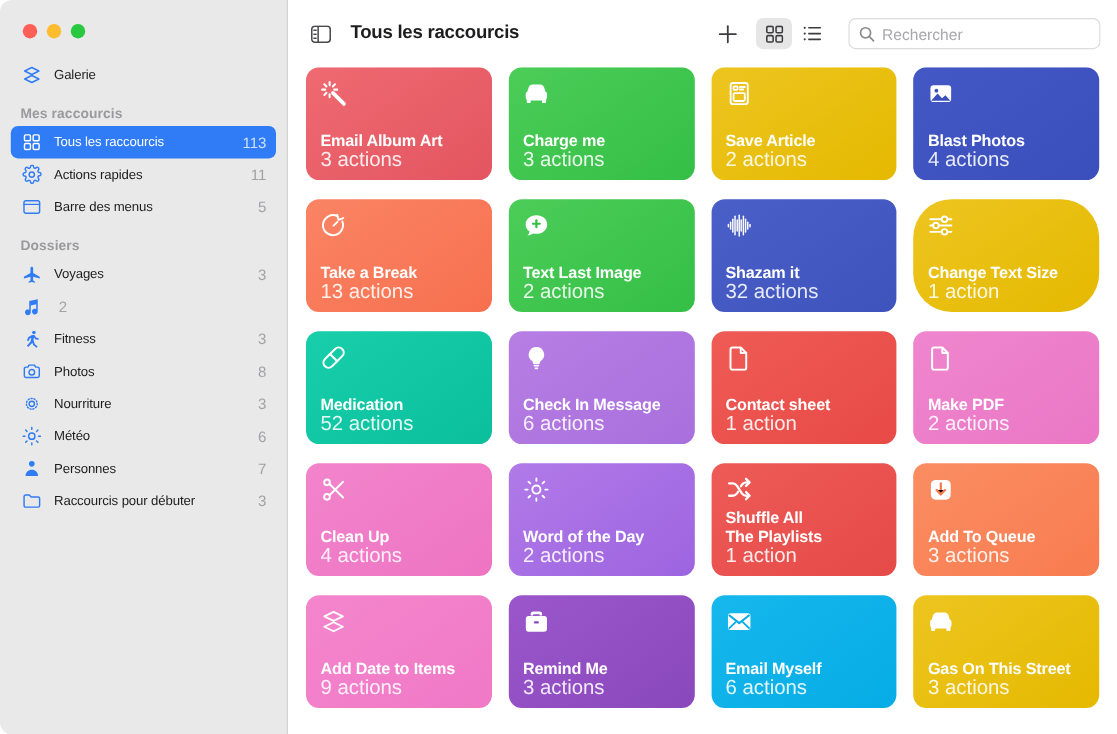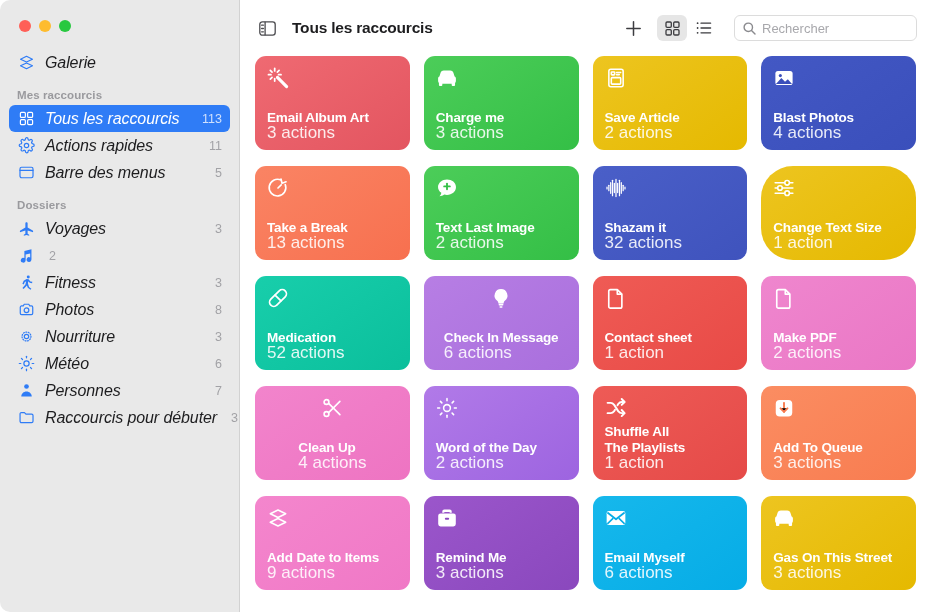--- a/index.html
+++ b/index.html
@@ -52,26 +52,25 @@
   }
   .side-row.selected { background: #2f7cf6; }
   .side-row .ico {
     width: 18px; height: 18px;
     display: flex; align-items: center; justify-content: center;
     color: #2f7cf6;
     flex-shrink: 0;
   }
   .side-row.selected .ico { color: #ffffff; }
   .side-row .lbl {
-    font-size: 16px;
+    font-size: 11px;
     color: #1d1d1f;
     flex: 1;
     white-space: nowrap;
     letter-spacing: -0.1px;
-    font-style: italic;
   }
   .side-row.selected .lbl { color: #ffffff; }
   .side-row .cnt {
     font-size: 12.5px;
     color: #a2a2a6;
     padding-left: 4px;
   }
   .side-row.selected .cnt { color: #cfe0fd; }
 
   .side-header {
@@ -131,21 +130,21 @@
   .seg-btn {
     width: 30px; height: 26px;
     display: flex; align-items: center; justify-content: center;
     border-radius: 6px;
     color: #3c3c40;
     cursor: default;
   }
   .seg-btn.active { background: #e6e6e6; }
   .search {
     margin-left: 15px;
-    width: 183px;
+    width: 210px;
     height: 26px;
     border: 1px solid #dcdcdc;
     border-radius: 6px;
     background: #ffffff;
     display: flex;
     align-items: center;
     padding: 0 8px;
     gap: 6px;
     flex-shrink: 0;
   }
@@ -528,21 +527,21 @@
               <svg width="22" height="22" viewBox="0 0 24 24" fill="none" stroke="#ffffff" stroke-width="1.9">
         <rect x="0.9" y="7.4" width="22.2" height="9.2" rx="4.6" transform="rotate(-45 12 12)"></rect>
         <line x1="8.2" y1="8.2" x2="15.8" y2="15.8"></line>
       </svg>
             </div>
       <div class="ctexts">
         <div class="ctitle">Medication</div>
         <div class="csub">52 actions</div>
       </div>
     </div>
-          <div class="card" style="background:linear-gradient(145deg, #b77ee4 0%, #a96fdd 100%);align-items:center;">
+          <div class="card" style="background:linear-gradient(145deg, #b77ee4 0%, #a96fdd 100%);">
       <div class="cicon">
               <svg width="22" height="22" viewBox="0 0 24 24">
                 <path d="M12 2.3a7 7 0 0 0-4.2 12.6c.7.5 1.1 1.2 1.2 2l.1 1h5.8l.1-1c.1-.8.5-1.5 1.2-2A7 7 0 0 0 12 2.3Z" fill="#ffffff"></path>
                 <rect x="9.4" y="18.4" width="5.2" height="1.7" rx="0.85" fill="#ffffff"></rect>
                 <rect x="10.3" y="21" width="3.4" height="1.5" rx="0.75" fill="#ffffff"></rect>
               </svg>
             </div>
       <div class="ctexts">
         <div class="ctitle">Check In Message</div>
         <div class="csub">6 actions</div>
@@ -565,21 +564,21 @@
               <svg width="22" height="22" viewBox="0 0 24 24" fill="none" stroke="#ffffff" stroke-width="1.8" stroke-linejoin="round">
         <path d="M6 2.8h7.4l5 5v13.4a1.9 1.9 0 0 1-1.9 1.9H6a1.9 1.9 0 0 1-1.9-1.9V4.7A1.9 1.9 0 0 1 6 2.8Z"></path>
         <path d="M13.4 2.8v5h5"></path>
       </svg>
             </div>
       <div class="ctexts">
         <div class="ctitle">Make PDF</div>
         <div class="csub">2 actions</div>
       </div>
     </div>
-          <div class="card" style="background:linear-gradient(145deg, #f284cc 0%, #ee74c2 100%);align-items:center;">
+          <div class="card" style="background:linear-gradient(145deg, #f284cc 0%, #ee74c2 100%);">
       <div class="cicon">
               <svg width="22" height="22" viewBox="0 0 24 24" fill="none" stroke="#ffffff" stroke-width="1.8" stroke-linecap="round">
         <circle cx="6" cy="5.4" r="2.6"></circle>
                 <circle cx="6" cy="18.6" r="2.6"></circle>
         <line x1="8.3" y1="6.9" x2="20.6" y2="19.2"></line>
                 <line x1="8.3" y1="17.1" x2="20.6" y2="4.8"></line>
       </svg>
             </div>
       <div class="ctexts">
         <div class="ctitle">Clean Up</div>

